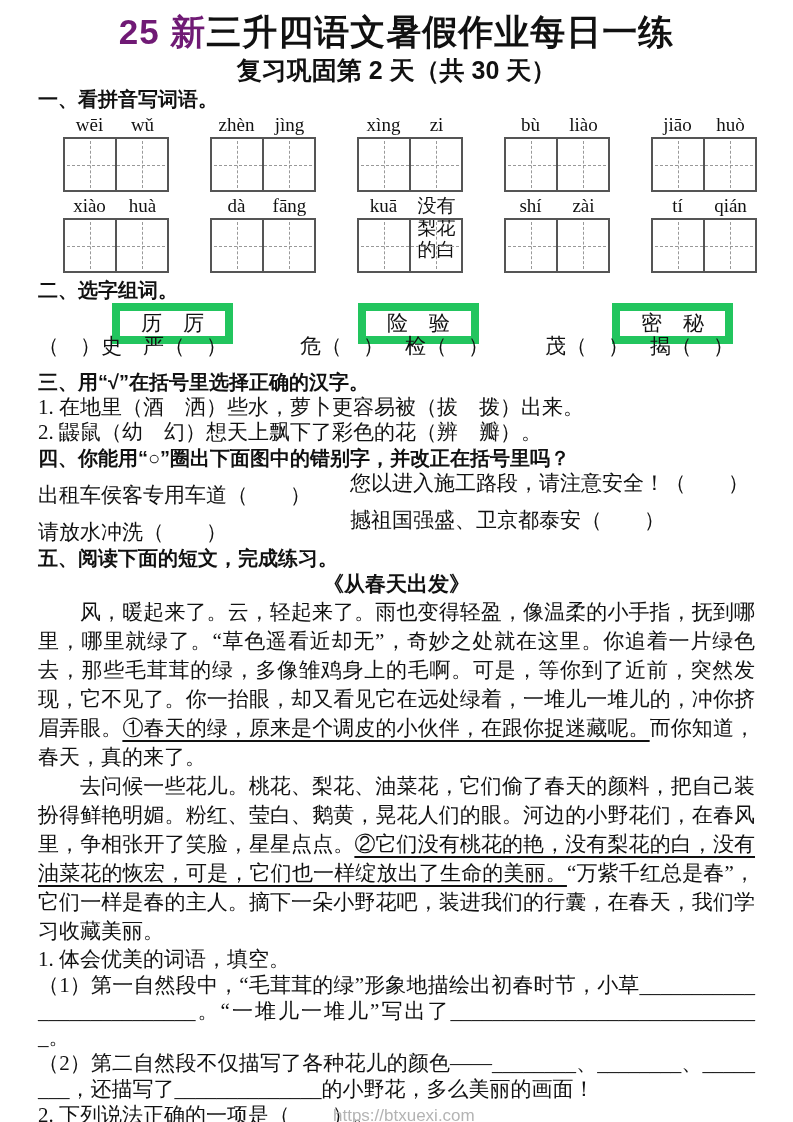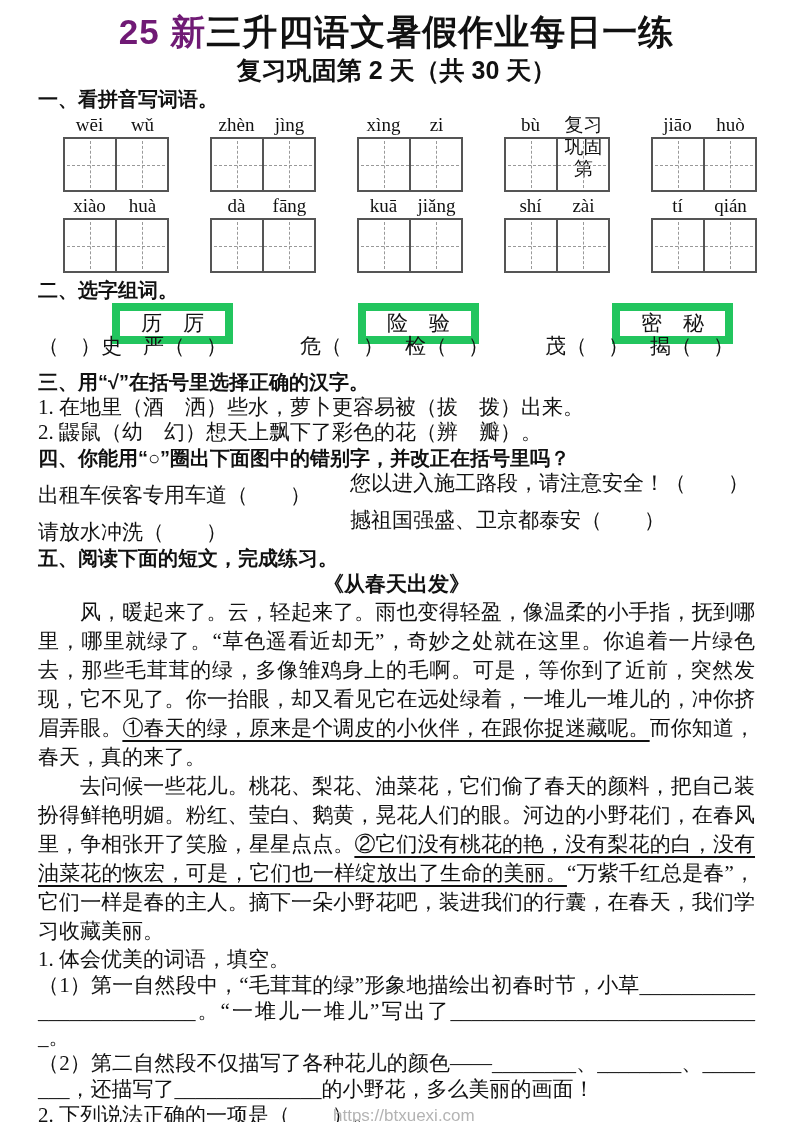--- a/index.html
+++ b/index.html
@@ -132,21 +132,21 @@
           <span>zi</span>
         </div>
       <div class="gbox">
           <div class="gcell"></div>
           <div class="gcell"></div>
         </div>
     </div>
     <div class="pw">
       <div class="plabel">
           <span>bù</span>
-          <span>复习巩固第</span>
+          <span>liào</span>
         </div>
       <div class="gbox">
           <div class="gcell"></div>
           <div class="gcell"></div>
         </div>
     </div>
     <div class="pw">
       <div class="plabel">
           <span>jiāo</span>
           <span>huò</span>
@@ -175,21 +175,21 @@
           <span>fāng</span>
         </div>
       <div class="gbox">
           <div class="gcell"></div>
           <div class="gcell"></div>
         </div>
     </div>
     <div class="pw">
       <div class="plabel">
           <span>kuā</span>
-          <span>jiǎng</span>
+          <span>没有梨花的白</span>
         </div>
       <div class="gbox">
           <div class="gcell"></div>
           <div class="gcell"></div>
         </div>
     </div>
     <div class="pw">
       <div class="plabel">
           <span>shí</span>
           <span>zài</span>

